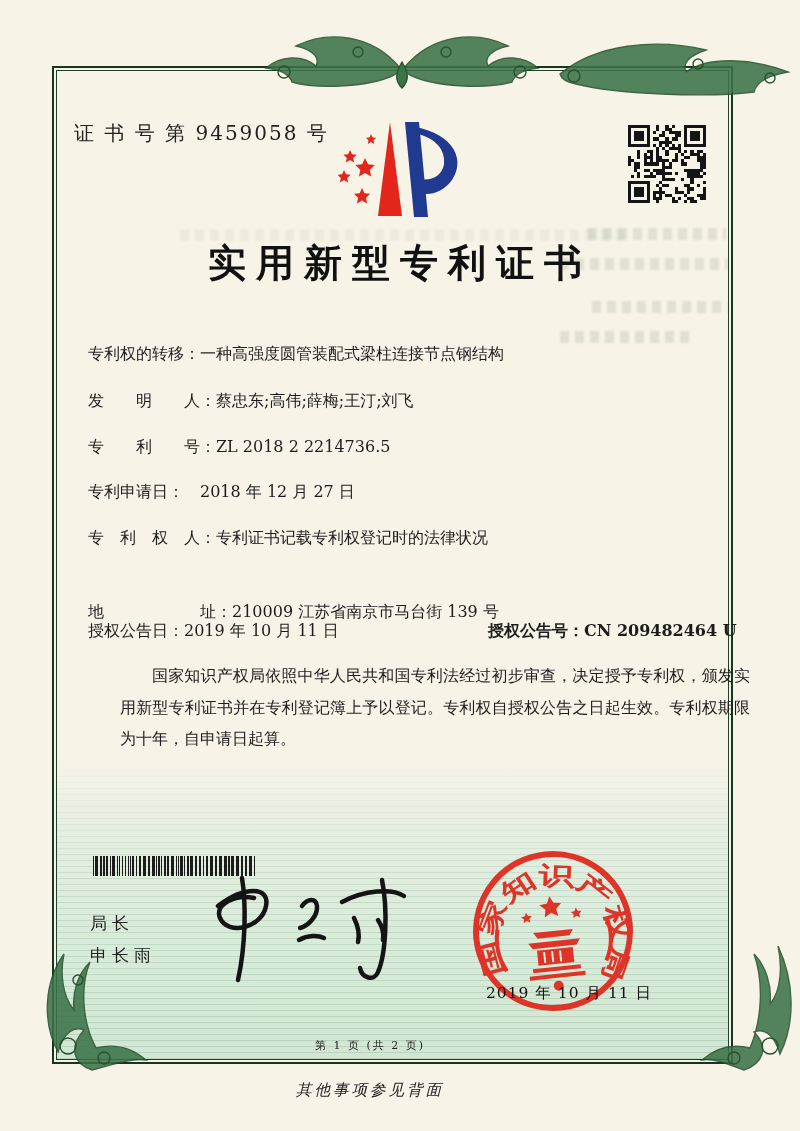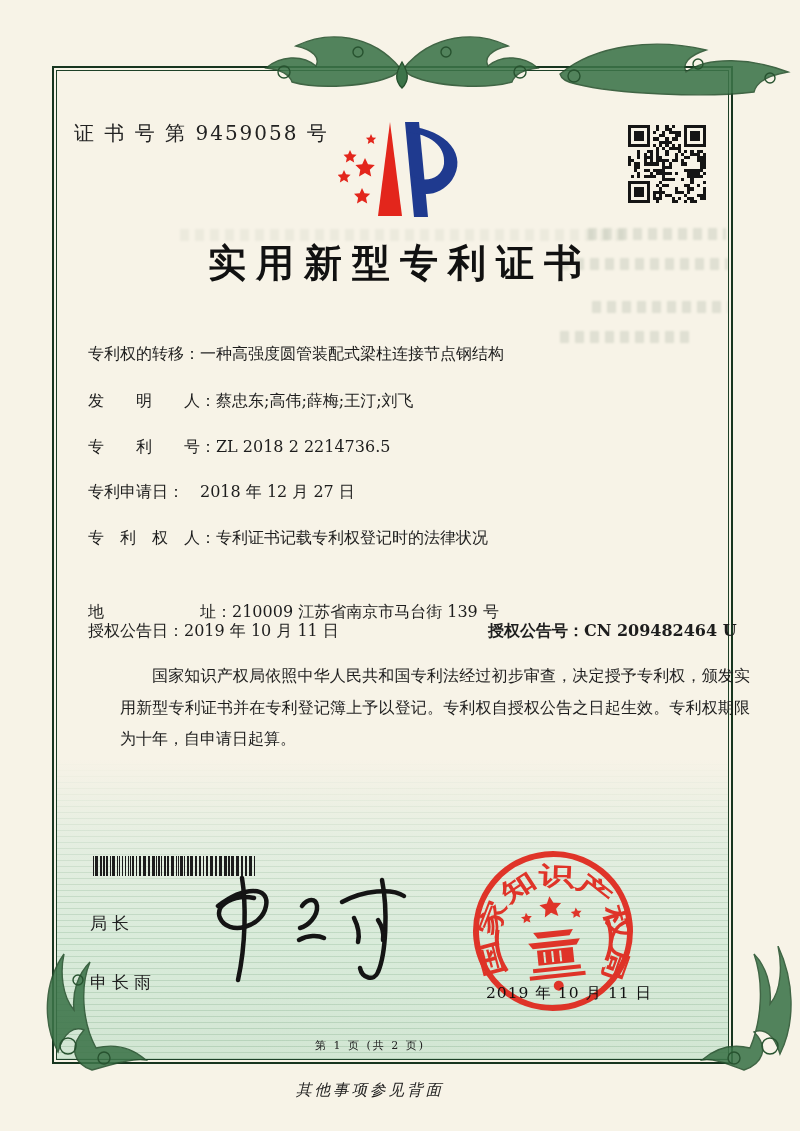--- a/index.html
+++ b/index.html
@@ -390,21 +390,21 @@
     <span style="width: 2px; margin-right: 1px;"></span>
     <span style="width: 3px; margin-right: 2px;"></span>
     <span style="width: 3px; margin-right: 2px;"></span>
     <span style="width: 2px; margin-right: 2px;"></span>
     <span style="width: 2px; margin-right: 2px;"></span>
     <span style="width: 3px; margin-right: 2px;"></span>
     <span style="width: 1px; margin-right: 1px;"></span>
   </div>
 
 <div class="abs officer" style="top:912px;">局长</div>
-<div class="abs officer" style="top:944px;margin-top:27px;">申长雨</div>
+<div class="abs officer" style="top:944px;">申长雨</div>
 
 <svg class="abs sig" width="215" height="118" viewBox="0 0 215 118">
   <g fill="none" stroke="#141414" stroke-width="4.5" stroke-linecap="round" stroke-linejoin="round">
     <path d="M22,34 C48,14 74,14 70,34 C66,56 32,64 24,46 C18,32 40,22 58,26"></path>
     <path d="M46,6 C50,30 50,72 42,108"></path>
     <path d="M106,34 C112,26 120,26 121,34 C122,44 112,54 104,56"></path>
     <path d="M103,68 C112,63 122,63 128,66"></path>
     <path d="M146,30 C168,18 196,16 208,24"></path>
     <path d="M186,8 C192,38 190,82 182,100 C178,110 166,106 164,96"></path>
     <path d="M158,46 C162,54 164,62 162,70"></path>

